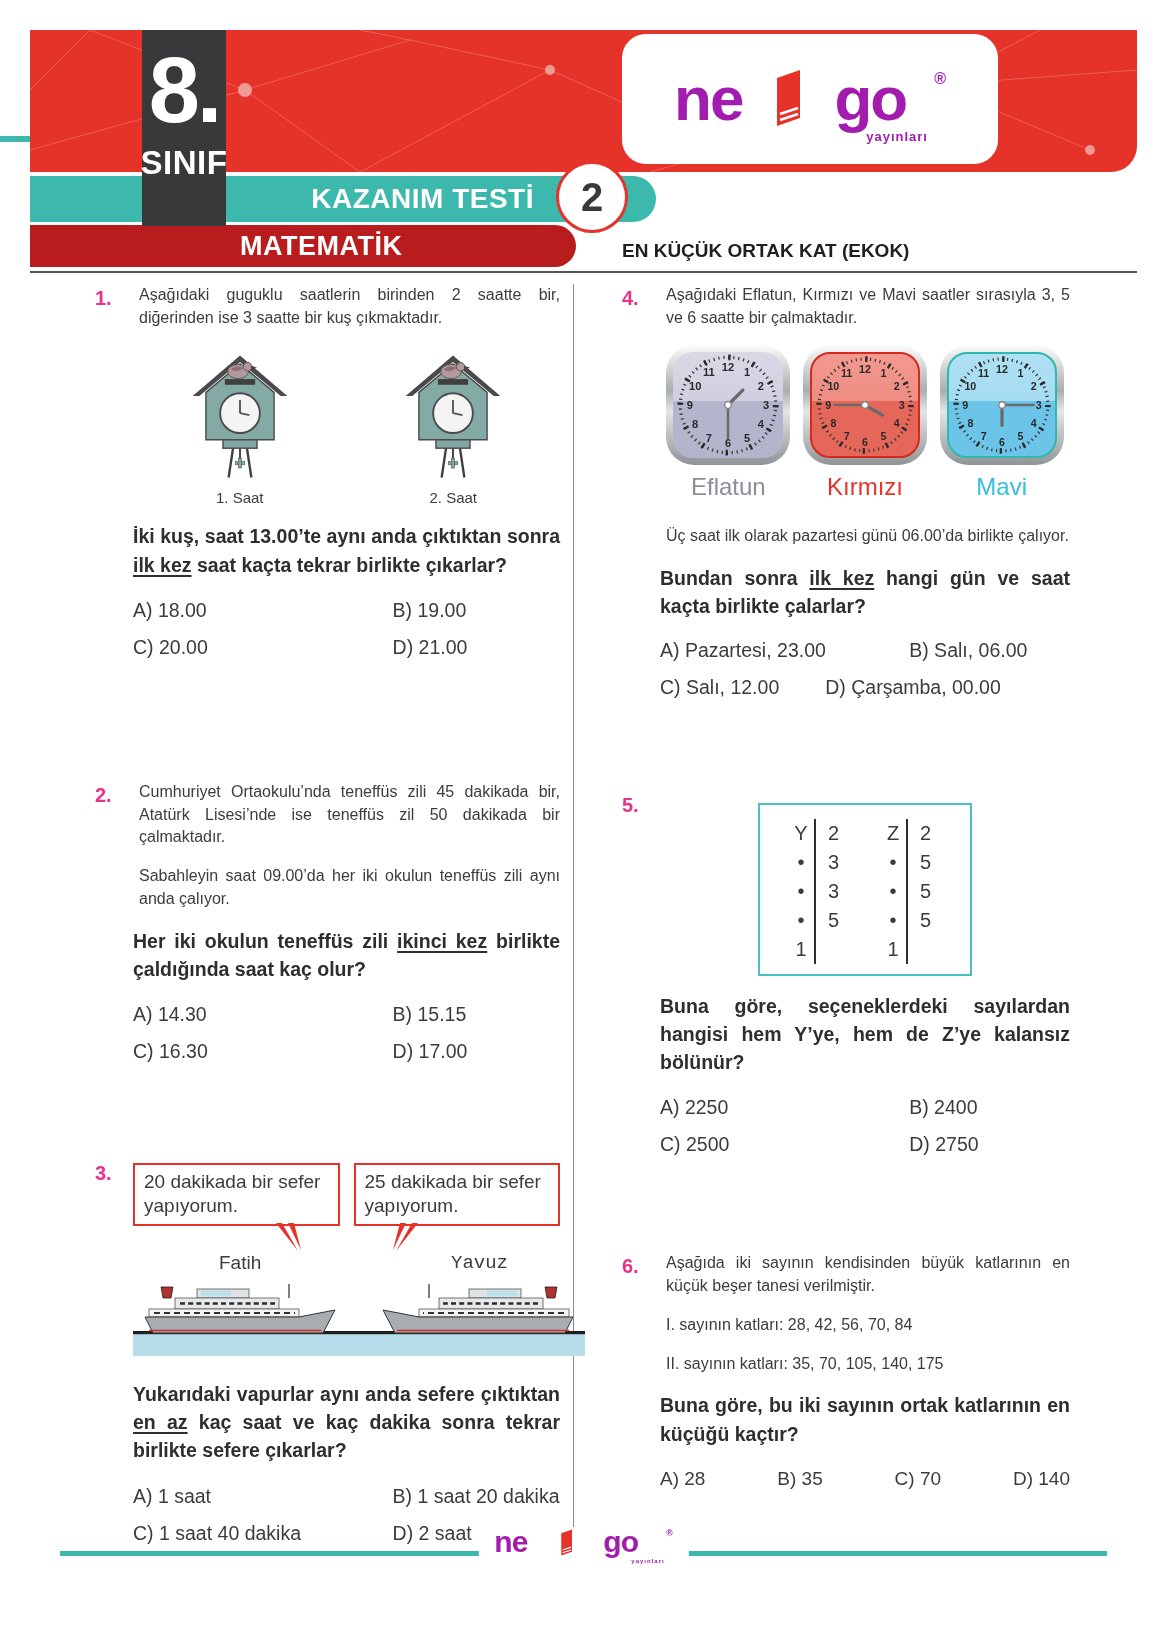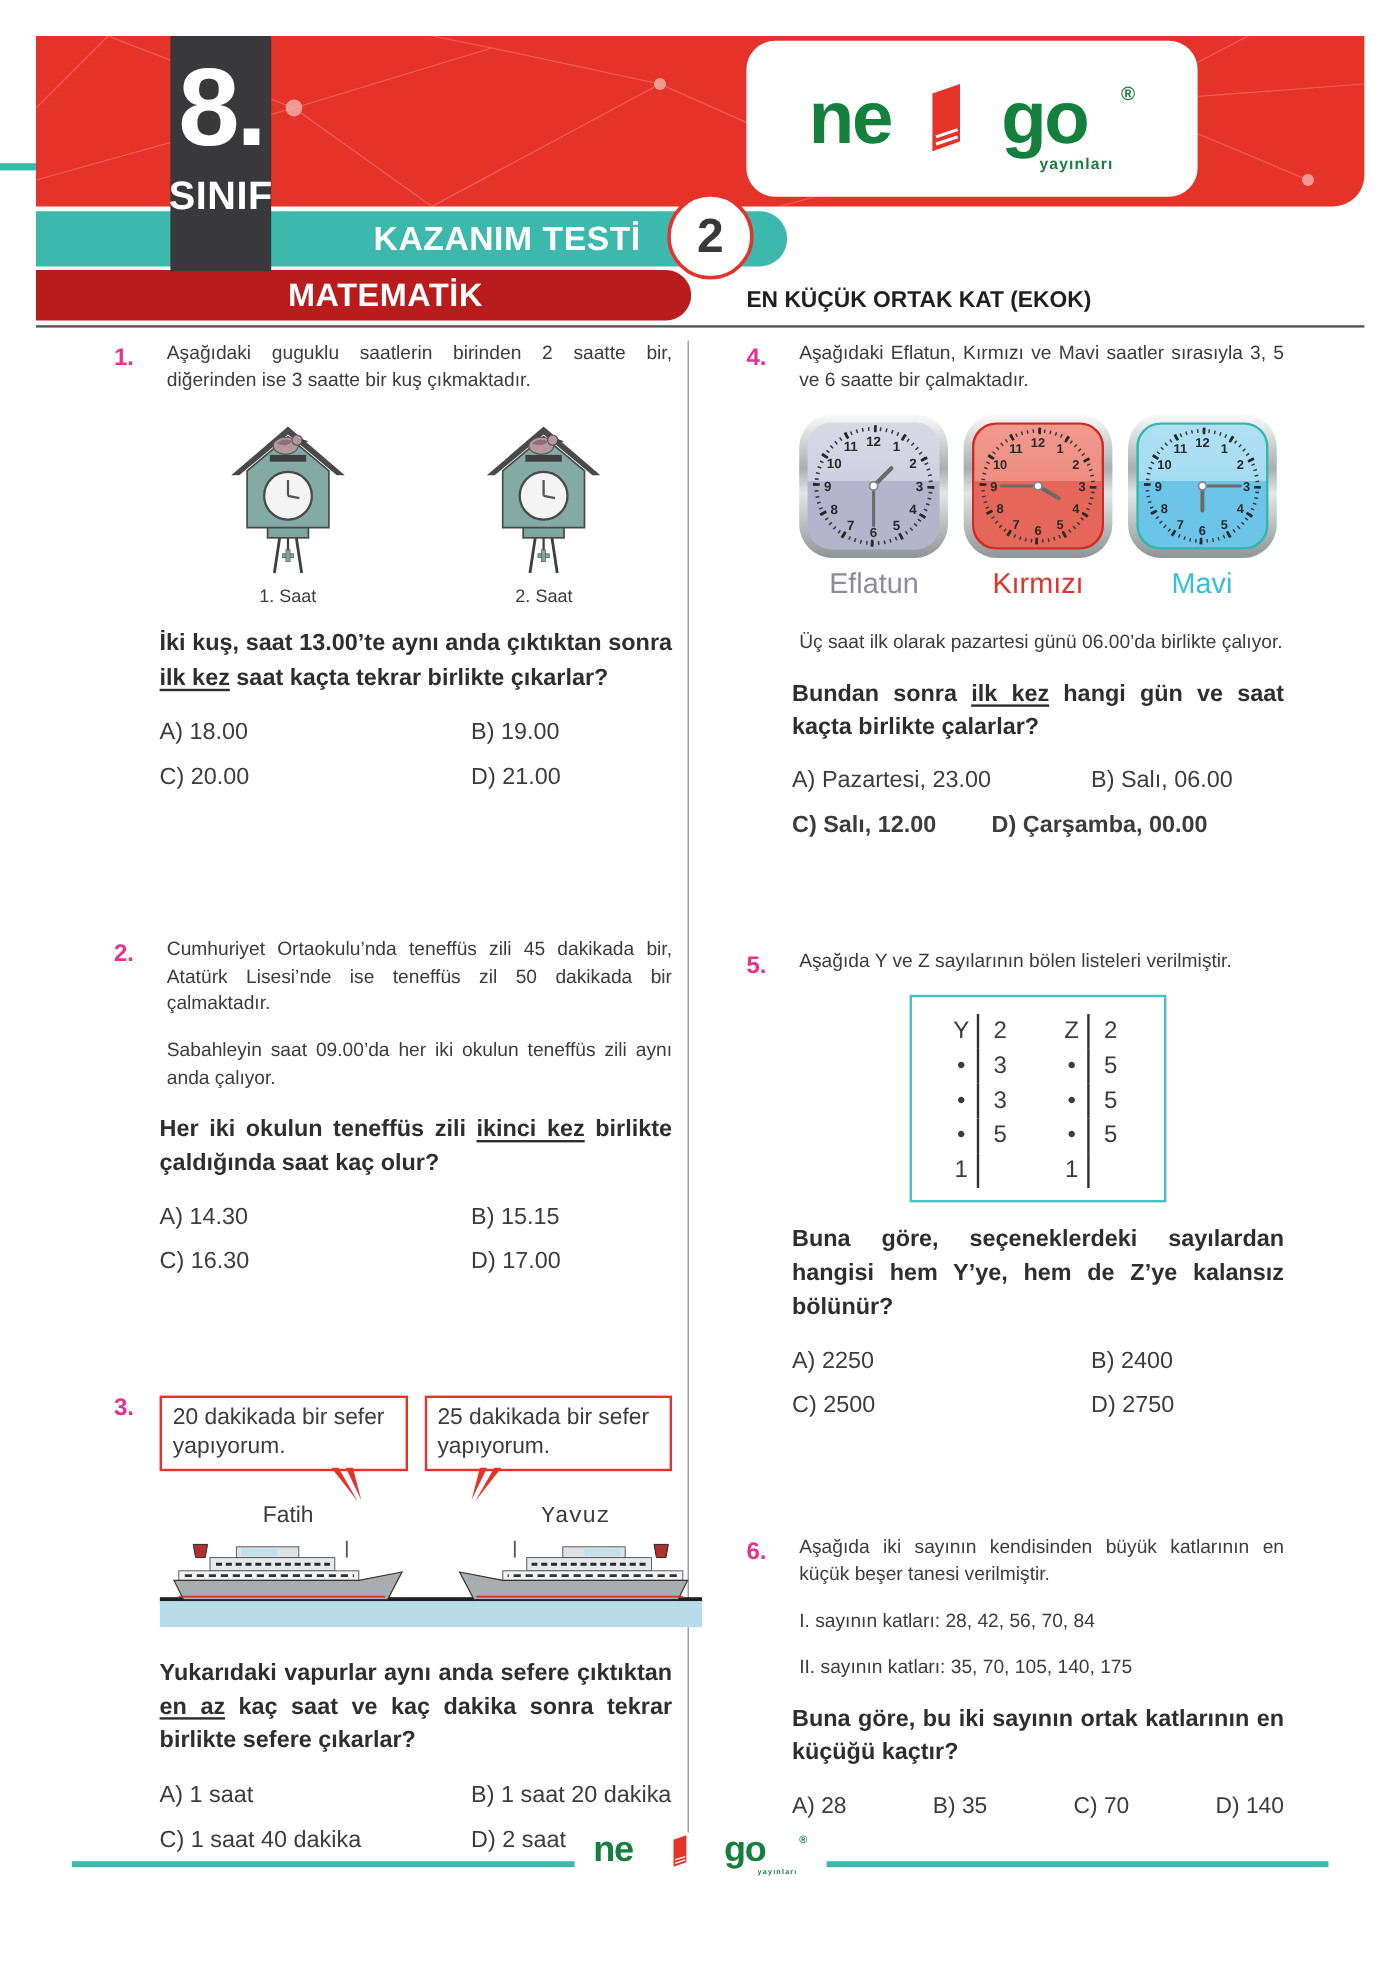--- a/index.html
+++ b/index.html
@@ -19,21 +19,21 @@
   .subject-band .sub{position:absolute;left:210px;top:6px;color:#fff;font-weight:700;font-size:27px;letter-spacing:.5px;}
   .grade-box{position:absolute;left:142px;top:30px;width:84px;height:196px;background:#39383a;z-index:3;
              display:flex;flex-direction:column;align-items:center;}
   .grade-box .g8{color:#fff;font-weight:700;font-size:92px;line-height:1.0;margin-top:14px;letter-spacing:-3px;}
   .grade-box .gs{color:#fff;font-weight:700;font-size:33px;letter-spacing:.5px;margin-top:8px;}
   .badge{position:absolute;left:556px;top:161px;width:66px;height:66px;background:#fff;border:3px solid #e6332a;
          border-radius:50%;z-index:4;display:flex;align-items:center;justify-content:center;
          color:#39383a;font-weight:700;font-size:40px;}
   .logo-box{position:absolute;left:622px;top:34px;width:376px;height:130px;background:#fff;border-radius:24px;
             display:flex;align-items:center;justify-content:center;}
-  .nego{display:flex;align-items:flex-start;position:relative;color:#15803d;font-weight:700;gap:28px;}
+  .nego{display:flex;align-items:flex-start;position:relative;color:#a21caf;font-weight:700;gap:28px;}
   .nego .t{font-size:62px;line-height:1;letter-spacing:-2px;}
   .nego .book{margin:2px 2px 0 4px;}
   .nego .reg{font-size:16px;margin-top:2px;}
   .nego .yay{position:absolute;right:18px;bottom:-14px;font-size:13px;font-weight:700;letter-spacing:1px;}
   .topic{position:absolute;left:622px;top:240px;width:446px;text-align:left;font-weight:700;
          font-size:19px;color:#1f1f1f;}
   .head-rule{position:absolute;left:30px;top:271px;width:1107px;height:2px;background:#555;}
 
   
   .col{position:absolute;top:284px;}
@@ -42,21 +42,21 @@
   .divider{position:absolute;left:573px;top:284px;width:1px;height:1271px;background:#8a8a8a;}
 
   .q{display:flex;}
   .qnum{width:38px;flex:none;color:#e9318c;font-weight:700;font-size:20px;line-height:1.42;}
   .qbody{flex:1;min-width:0;}
   .para{margin:0 0 16px 6px;font-size:16px;line-height:1.42;text-align:justify;}
   .stem{margin:16px 0;font-size:19.5px;line-height:1.45;font-weight:700;text-align:justify;color:#2e2e2e;}
   .stem .u{text-decoration:underline;text-decoration-thickness:2px;text-underline-offset:3px;}
   .opts2{display:grid;grid-template-columns:1.55fr 1fr;row-gap:14px;font-size:19.5px;margin-top:20px;}
   .opts-row{display:flex;justify-content:space-between;font-size:19px;margin-top:20px;}
-  .optline{display:flex;font-size:19.5px;margin-top:14px;font-weight:bold;}
+  .optline{display:flex;font-size:19.5px;margin-top:14px;}
   .optline span + span{margin-left:46px;}
 
   
   .cuckoo-row{display:flex;justify-content:space-around;margin:12px 0 2px 0;}
   .cuckoo-row svg{width:118px;height:142px;}
   .clock-labels{display:flex;justify-content:space-around;font-size:15px;margin-bottom:6px;}
 
   
   .bubble-row{display:flex;gap:14px;margin:4px 0 26px 0;}
   .bubble{position:relative;flex:1;border:2.5px solid #e6332a;background:#fff;padding:5px 9px;
@@ -368,21 +368,20 @@
       <div class="optline">
         <span>C) Salı, 12.00</span>
         <span>D) Çarşamba, 00.00</span>
       </div>
     </div>
   </div>
 
   <div class="q mt-q5">
     <div class="qnum">5.</div>
     <div class="qbody">
-      <p class="para">Aşağıda Y ve Z sayılarının bölen listeleri verilmiştir.</p>
       <div class="divbox">
         <div class="divtable">
           <div class="dt-col">
             <div class="dt-row">
                 <span class="dt-l">Y</span>
                 <span class="dt-r">2</span>
               </div>
             <div class="dt-row">
                 <span class="dt-l">•</span>
                 <span class="dt-r">3</span>

